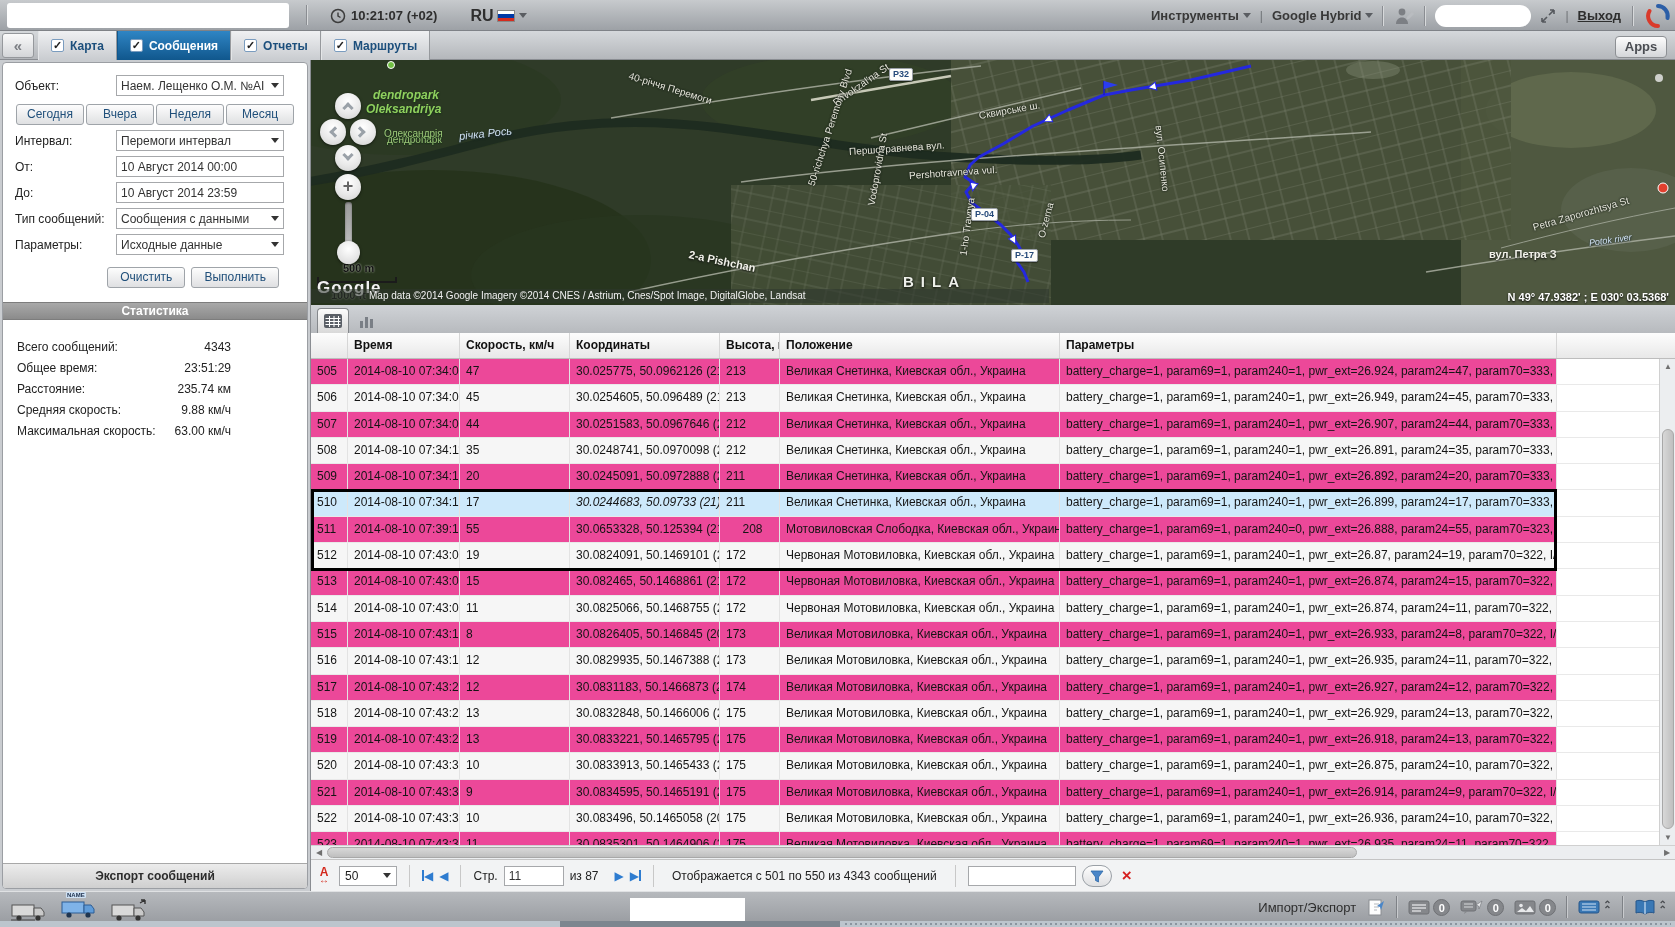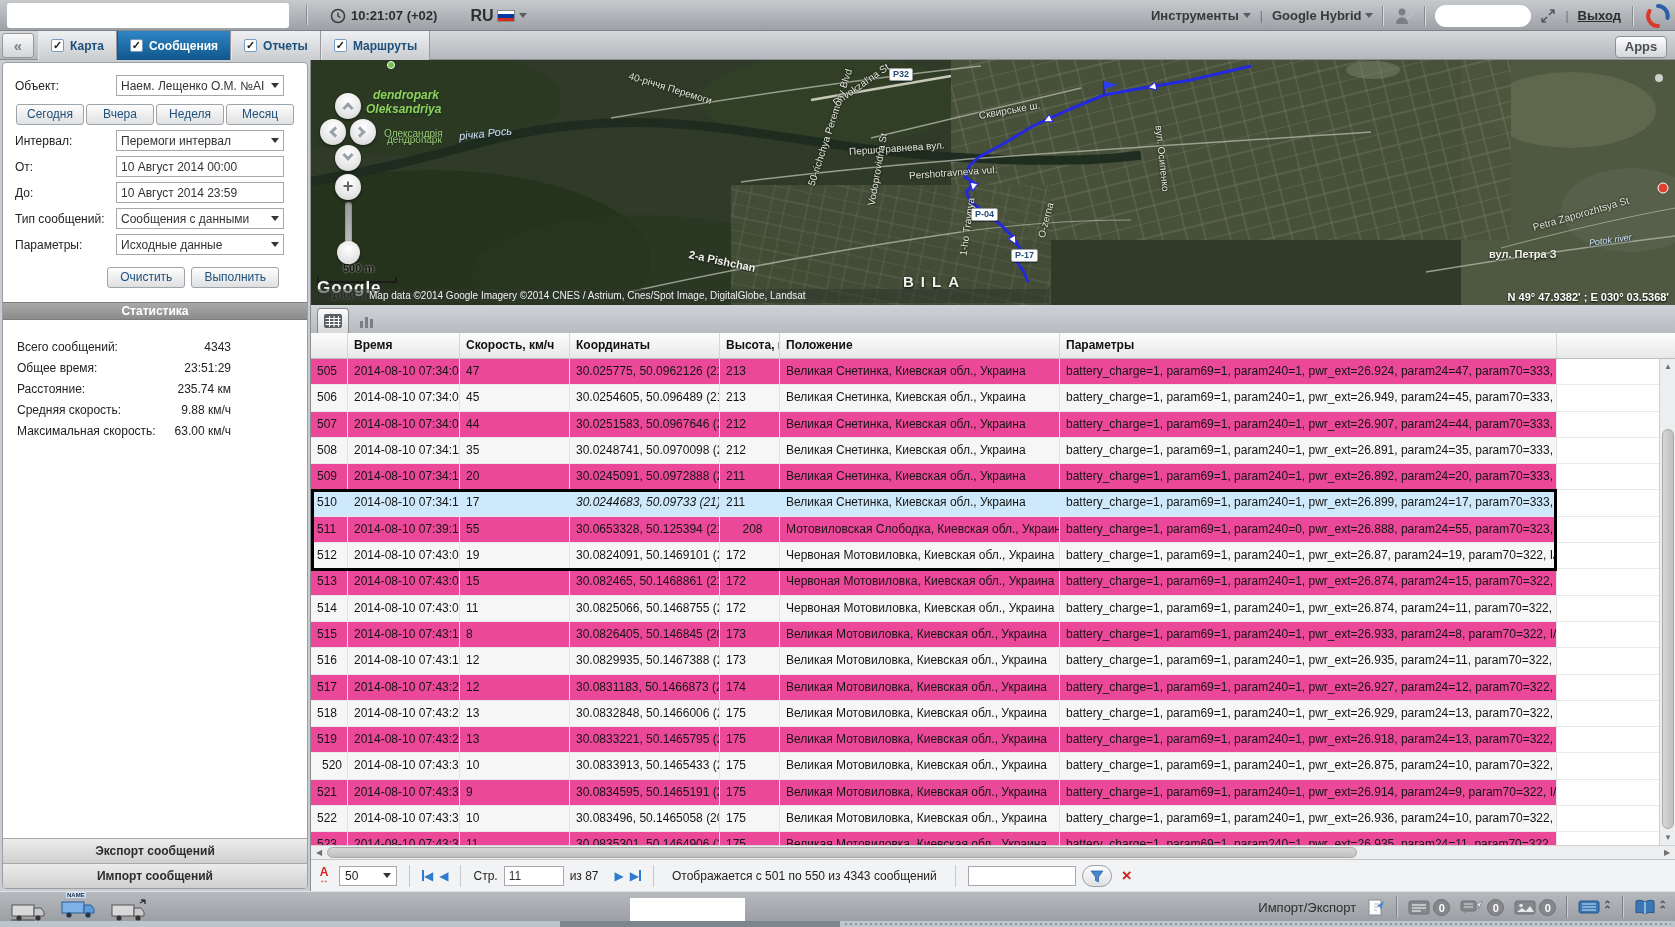--- a/index.html
+++ b/index.html
@@ -273,21 +273,20 @@
           <span class="sl">Средняя скорость:</span>
           <span class="sv">9.88 км/ч</span>
         </div>
         <div class="stat-row">
           <span class="sl">Максимальная скорость:</span>
           <span class="sv">63.00 км/ч</span>
         </div>
       </div>
     <div class="sb-spacer"></div>
     <div class="sb-bar">Экспорт сообщений</div>
-    <div class="sb-bar">Импорт сообщений</div>
   </div>
 </div>
 
 <div id="map">
   <svg class="base" width="1364" height="245" viewBox="0 0 1364 245">
     <defs>
       <pattern id="grid" width="42" height="30" patternUnits="userSpaceOnUse" patternTransform="rotate(-14)">
         <path d="M0 0H42M0 15H42" stroke="#8e9383" stroke-width="0.8"></path>
         <path d="M9 0V30M27 0V30" stroke="#8e9383" stroke-width="0.7"></path>
       </pattern>
@@ -557,21 +556,21 @@
         <div class="td" style="width: 37px;">519</div>
         <div class="td" style="width: 112px;">2014-08-10 07:43:28</div>
         <div class="td" style="width: 110px;">13</div>
         <div class="td" style="width: 150px;">30.0833221, 50.1465795 (20)</div>
         <div class="td" style="width: 60px;">175</div>
         <div class="td" style="width: 280px;">Великая Мотовиловка, Киевская обл., Украина</div>
         <div class="td" style="width: 497px;">battery_charge=1, param69=1, param240=1, pwr_ext=26.918, param24=13, param70=322, I/O=</div>
         <div class="td fill"></div>
       </div>
       <div class="trow odd">
-        <div class="td" style="width: 37px; text-align: center;">520</div>
+        <div class="td" style="width: 37px;">520</div>
         <div class="td" style="width: 112px;">2014-08-10 07:43:30</div>
         <div class="td" style="width: 110px;">10</div>
         <div class="td" style="width: 150px;">30.0833913, 50.1465433 (20)</div>
         <div class="td" style="width: 60px;">175</div>
         <div class="td" style="width: 280px;">Великая Мотовиловка, Киевская обл., Украина</div>
         <div class="td" style="width: 497px;">battery_charge=1, param69=1, param240=1, pwr_ext=26.875, param24=10, param70=322, I/O=</div>
         <div class="td fill"></div>
       </div>
       <div class="trow">
         <div class="td" style="width: 37px;">521</div>

